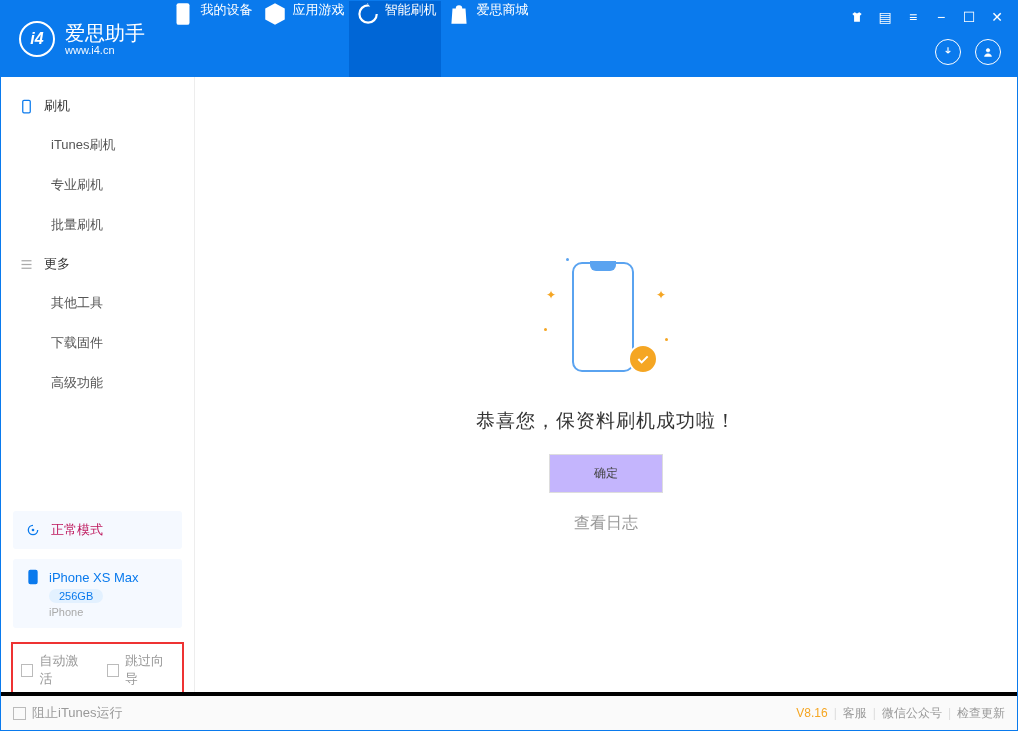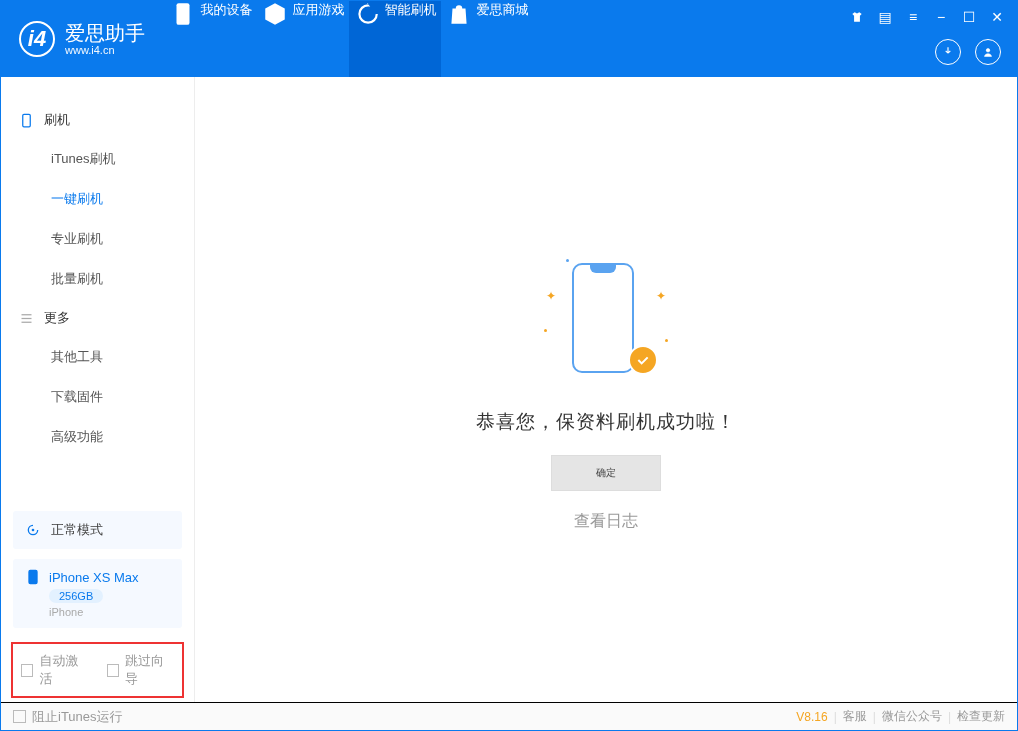--- a/index.html
+++ b/index.html
@@ -1,50 +1,50 @@
 <!DOCTYPE html>
 <html><head>
 <meta charset="utf-8">
 <style>
 * { box-sizing: border-box; margin: 0; padding: 0; }
 body { font-family: "Microsoft YaHei", Arial, sans-serif; background: #fff; width: 1018px; height: 731px; overflow: hidden; border: 1px solid #0a7aed; position: relative; }
 
 
 .header { background: #0a7aed; height: 76px; display: flex; align-items: stretch; color: #fff; position: relative; }
 .logo-block { display: flex; align-items: center; padding: 0 20px 0 18px; gap: 10px; }
-.logo-circle { width: 36px; height: 36px; border: 2.5px solid #fff; border-radius: 50%; display: flex; align-items: center; justify-content: center; font-weight: bold; font-style: italic; font-size: 22px; }
+.logo-circle { width: 36px; height: 36px; border: 2.5px solid #fff; border-radius: 50%; display: flex; align-items: center; justify-content: center; font-weight: bold; font-style: italic; font-size: 16px; }
 .logo-text { display: flex; flex-direction: column; line-height: 1.1; }
 .logo-title { font-size: 20px; font-weight: 500; }
 .logo-sub { font-size: 11px; opacity: 0.95; }
 
 .tabs { display: flex; align-items: stretch; }
 .tab { display: flex; flex-direction: row; justify-content: center; width: 92px; height: 76px; cursor: pointer; gap: 5px; font-size: 13px; }
 .tab.active { background: #0066d6; }
 .tab-icon { width: 26px; height: 26px; display: flex; align-items: center; justify-content: center; }
 .tab-icon svg { width: 26px; height: 26px; fill: #fff; }
 
 .header-right { position: absolute; right: 0; top: 0; height: 76px; display: flex; flex-direction: column; align-items: flex-end; justify-content: space-between; padding: 6px 10px 12px 0; }
 .win-controls { display: flex; gap: 8px; align-items: center; }
 .win-btn { width: 20px; height: 20px; display: flex; align-items: center; justify-content: center; cursor: pointer; font-size: 14px; color: #fff; }
 .hr-icons { display: flex; gap: 14px; padding-right: 6px; }
 .hr-icon { width: 26px; height: 26px; border: 1.5px solid #fff; border-radius: 50%; display: flex; align-items: center; justify-content: center; cursor: pointer; }
 .hr-icon svg { width: 14px; height: 14px; fill: #fff; stroke: #fff; }
 
 
 .body { display: flex; height: calc(731px - 76px - 28px); }
-.sidebar { width: 194px; border-right: 1px solid #ededed; display: flex; flex-direction: column; padding-top: 24px; font-size: 13px; color: #333; }
+.sidebar { width: 194px; border-right: 1px solid #ededed; display: flex; flex-direction: column; padding-top: 10px; font-size: 13px; color: #333; }
 .side-group-header { display: flex; align-items: center; padding: 10px 18px; gap: 10px; color: #333; font-weight: 500; }
 .side-group-header svg { width: 15px; height: 15px; }
 .side-item { padding: 11px 18px 11px 50px; cursor: pointer; color: #555; }
 .side-item.active { color: #0a7aed; }
 .spacer { flex: 1; }
 
 .device-card { margin: 6px 12px; background: #f5f9ff; border-radius: 3px; padding: 10px 12px; display: flex; align-items: center; gap: 10px; }
 .device-card svg { width: 16px; height: 16px; fill: #0a7aed; }
-.device-card-text { color: #404040; font-size: 13px; }
+.device-card-text { color: #be185d; font-size: 13px; }
 
 .device-info { margin: 4px 12px 8px; background: #f5f9ff; border-radius: 3px; padding: 10px 12px; }
 .device-info-top { display: flex; align-items: center; gap: 8px; }
 .device-info-top svg { width: 16px; height: 16px; fill: #0a7aed; }
 .device-name { color: #0a7aed; font-weight: 500; font-size: 13px; }
 .device-badge { display: inline-block; margin-top: 4px; margin-left: 24px; background: #e3f1ff; color: #0a7aed; border-radius: 10px; padding: 1px 10px; font-size: 11px; }
 .device-type { margin-left: 24px; color: #aaa; font-size: 11px; margin-top: 3px; }
 
 .checkbox-row { border: 2px solid #e33; margin: 6px 10px; padding: 8px 8px; display: flex; gap: 18px; align-items: center; }
 .check-item { display: flex; align-items: center; gap: 6px; color: #999; font-size: 13px; }
@@ -59,25 +59,25 @@
 .check-badge svg { width: 16px; height: 16px; stroke: #fff; stroke-width: 3; fill: none; }
 .spark { position: absolute; color: #f5a623; font-size: 12px; }
 .spark1 { left: 10px; top: 40px; }
 .spark2 { right: 10px; top: 40px; }
 .dot { position: absolute; width: 3px; height: 3px; background: #f5a623; border-radius: 50%; }
 .dot1 { left: 8px; top: 80px; }
 .dot2 { right: 8px; top: 90px; }
 .dot3 { left: 30px; top: 10px; background: #5aa3f0; }
 
 .success-text { font-size: 19px; color: #333; letter-spacing: 1px; }
-.ok-btn { border: 1px solid #ddd; padding: 10px 44px; font-size: 10px; color: #444; cursor: pointer; background: #e5e5e5; }
+.ok-btn { border: 1px solid #ddd; padding: 10px 44px; font-size: 12px; color: #444; cursor: pointer; background: #c4b5fd; }
 .log-link { color: #999; font-size: 16px; cursor: pointer; }
 
 
-.footer { position: absolute; bottom: 0; left: 0; right: 0; height: 28px; border-top: 1px solid #000000; background: #fafafa; display: flex; align-items: center; padding: 0 12px; font-size: 12px; color: #999; }
+.footer { position: absolute; bottom: 0; left: 0; right: 0; height: 38px; border-top: 4px solid #000000; background: #fafafa; display: flex; align-items: center; padding: 0 12px; font-size: 12px; color: #999; }
 .footer-left { display: flex; align-items: center; gap: 6px; }
 .footer-right { margin-left: auto; display: flex; align-items: center; gap: 6px; }
 .footer .divider { color: #ddd; }
 .footer-link { cursor: pointer; }
 .version { color: #f5a623; }
 </style>
 </head>
 <body>
 
 <div class="header">
@@ -153,21 +153,20 @@
 
 <div class="body">
   <div class="sidebar">
     <div class="side-group-header">
       <svg viewBox="0 0 24 24" fill="none" stroke="#0a7aed" stroke-width="2">
           <rect x="6" y="2" width="12" height="20" rx="2"></rect>
         </svg>
       <span>刷机</span>
     </div>
     <div class="side-item">iTunes刷机</div>
-    <div class="side-item active">一键刷机</div>
     <div class="side-item">专业刷机</div>
     <div class="side-item">批量刷机</div>
 
     <div class="side-group-header">
       <svg viewBox="0 0 24 24" fill="none" stroke="#aaa" stroke-width="2">
           <line x1="4" y1="6" x2="20" y2="6"></line>
           <line x1="4" y1="12" x2="20" y2="12"></line>
           <line x1="4" y1="18" x2="20" y2="18"></line>
         </svg>
       <span>更多</span>

